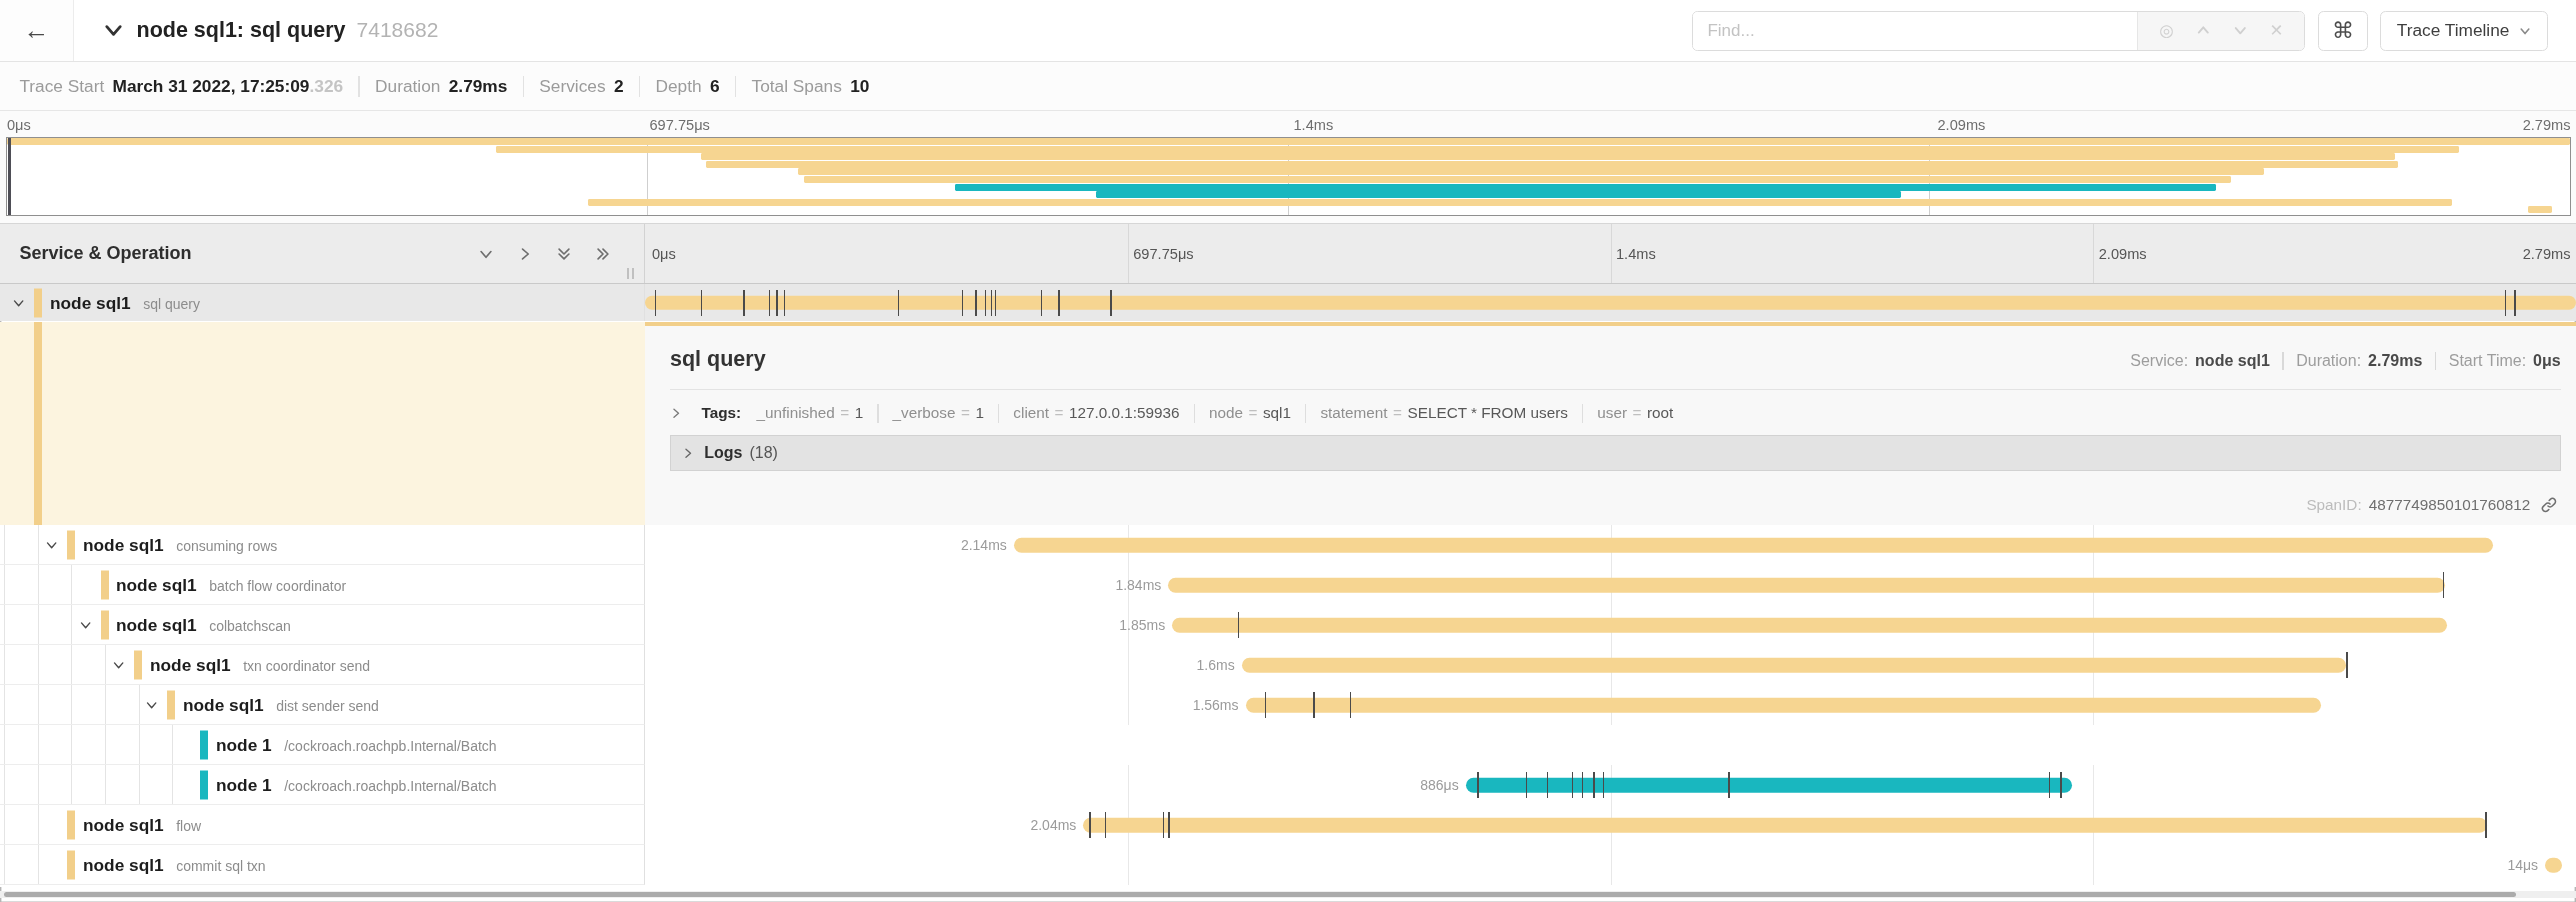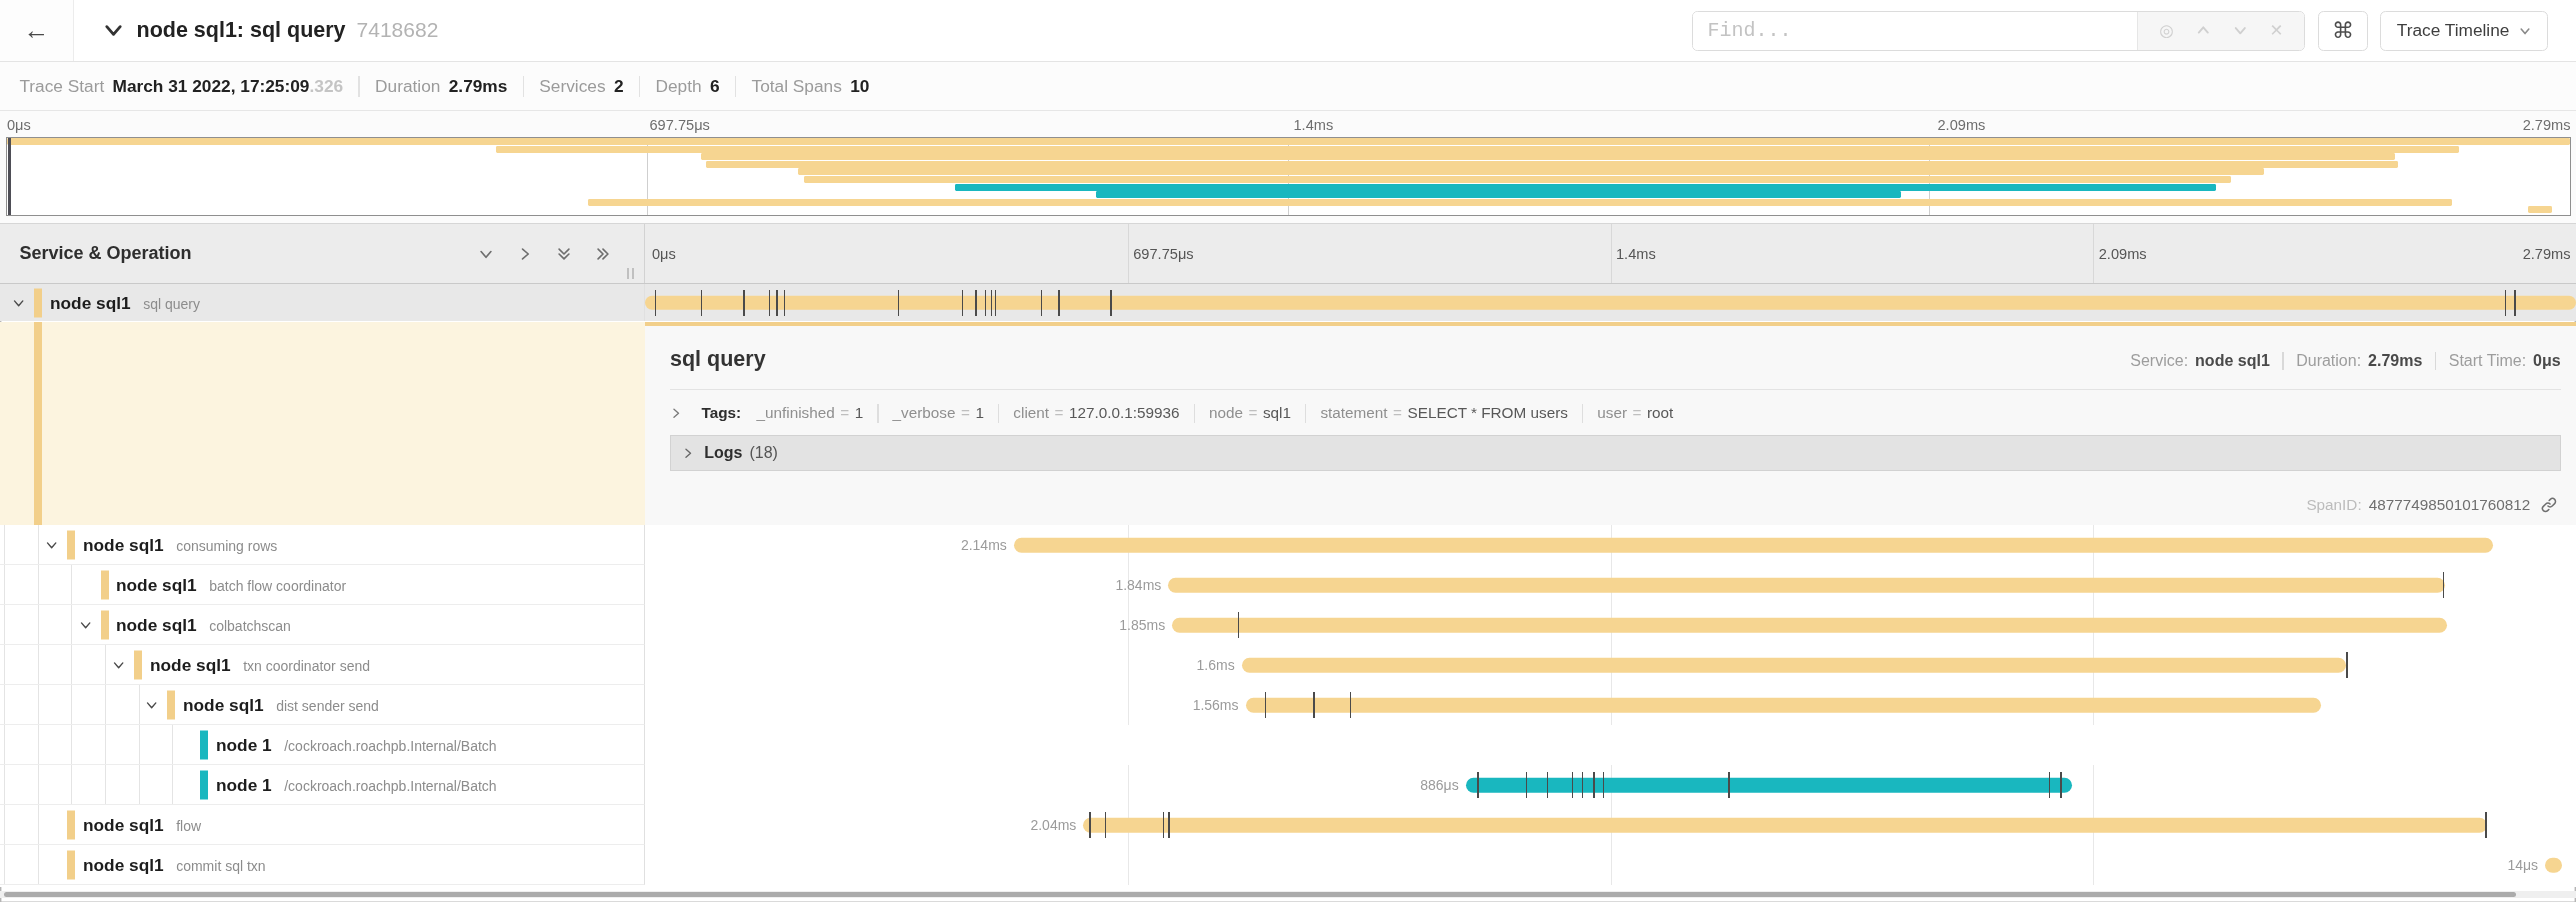--- a/index.html
+++ b/index.html
@@ -12,22 +12,22 @@
   
   .topbar{position:absolute;left:0;top:0;width:100%;height:62px;background:#fff;
     border-bottom:1.4px solid #e4e4e4;display:flex;align-items:center;}
   .back-btn{width:74px;height:100%;display:flex;align-items:center;justify-content:center;
     border-right:1.4px solid #ececec;font-size:26px;color:#4a4a4a;background:#fdfdfd;cursor:pointer;}
   .title-chevron{margin-left:29px;display:flex;align-items:center;}
   .trace-title{margin-left:12.5px;font-size:21.5px;font-weight:bold;color:#222;white-space:nowrap;}
   .trace-id{margin-left:11px;font-size:21px;color:#b3b3b3;font-weight:normal;}
   .find-group{margin-left:auto;display:flex;align-items:stretch;height:40px;width:613px;
     border:1.4px solid #dcdcdc;border-radius:5.5px;overflow:hidden;background:#fff;}
-  .find-input{flex:1;border:0;outline:none;font-size:20px;color:#444;padding:0 14px;
-    font-family:Liberation Mono, monospace;background:#fff;}
+  .find-input{flex:1;border:0;outline:none;font-size:17px;color:#444;padding:0 14px;
+    font-family:Liberation Sans, sans-serif;background:#fff;}
   .find-input::placeholder{color:#c3c3c3;}
   .find-nav{width:167px;background:#f6f6f6;border-left:1.4px solid #e6e6e6;display:flex;
     align-items:center;justify-content:space-evenly;}
   .find-nav .nicon{color:#d0d0d0;font-size:16.6px;display:flex;align-items:center;cursor:pointer;}
   .sq-btn{margin-left:12.5px;width:50px;height:40px;border:1.4px solid #dcdcdc;border-radius:5.5px;
     background:#fff;display:flex;align-items:center;justify-content:center;font-size:22px;color:#4d4d4d;cursor:pointer;}
   .view-btn{margin-left:12.5px;margin-right:28px;height:40px;min-width:166px;border:1.4px solid #dcdcdc;
     border-radius:5.5px;background:#fff;display:flex;align-items:center;justify-content:center;
     gap:8.3px;font-size:17.3px;color:#3e3e3e;padding:0 15.3px;cursor:pointer;white-space:nowrap;}
   

